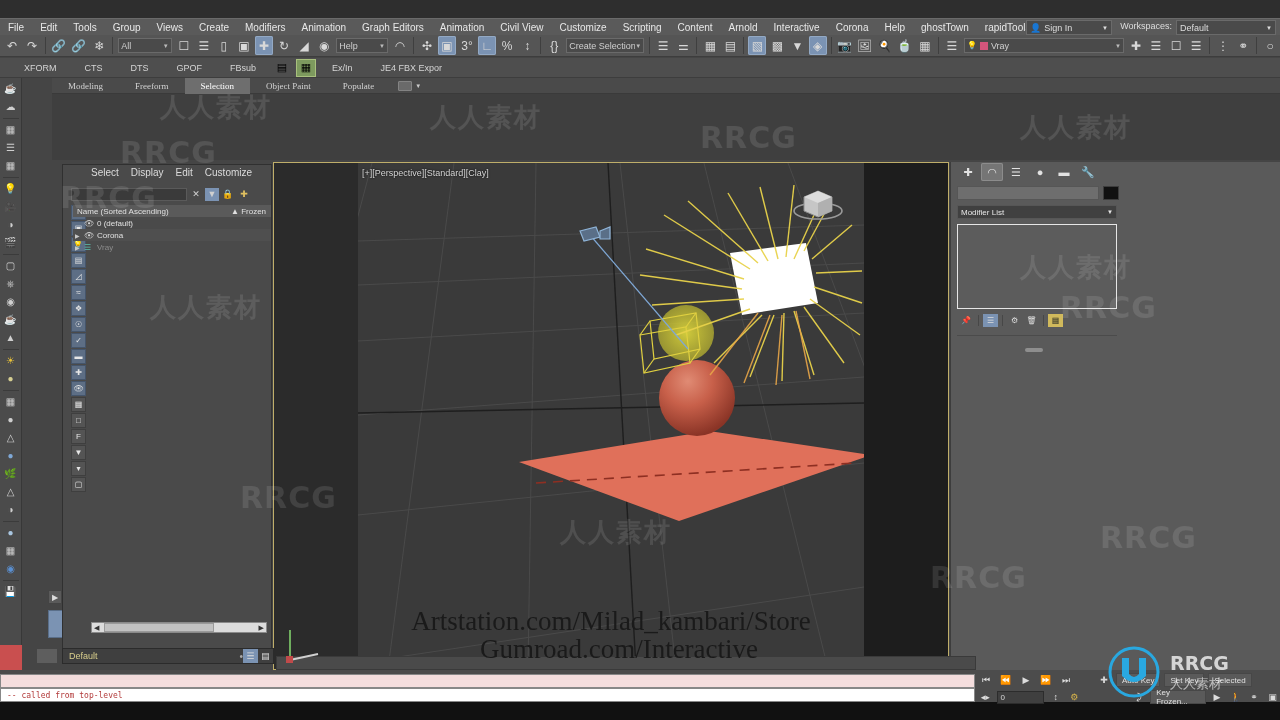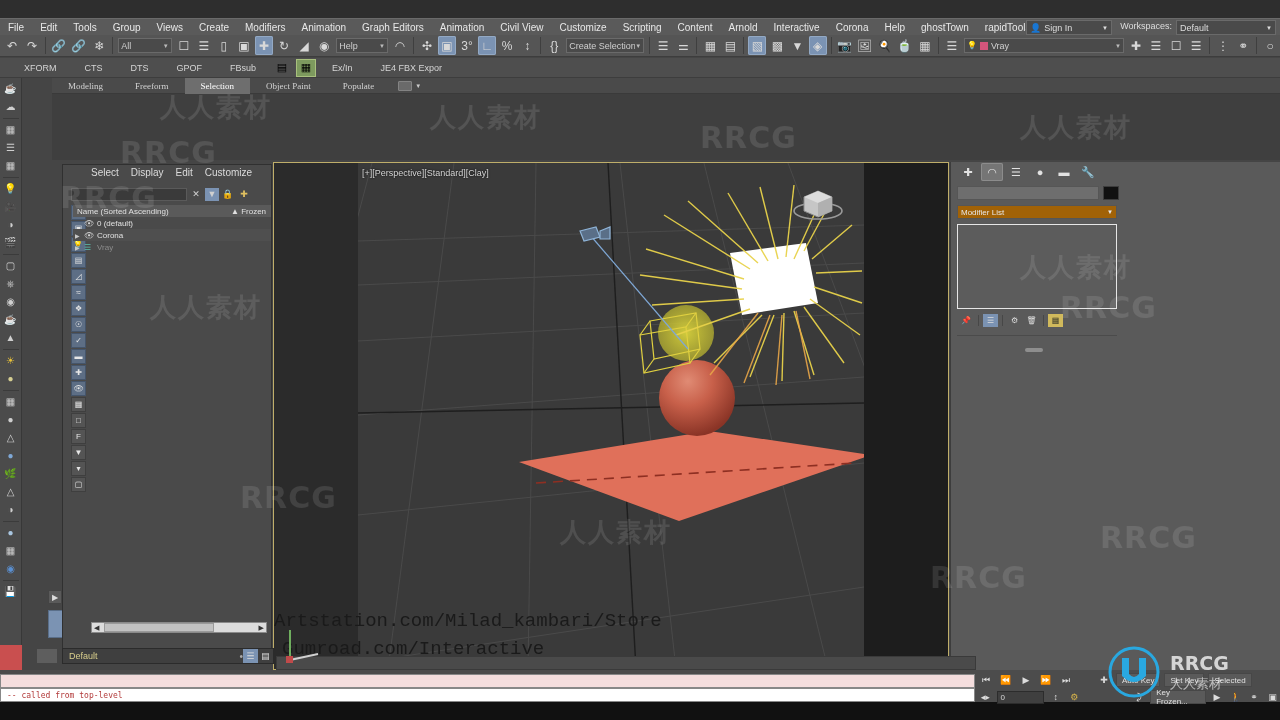--- a/index.html
+++ b/index.html
@@ -175,42 +175,42 @@
   }
   .vp-sidebar-l { position: absolute; left: 0; top: 0; width: 84px; height: 506px; background: #2b2b2b; }
   .vp-sidebar-r { position: absolute; right: 0; top: 0; width: 84px; height: 506px; background: #1d1d1d; }
 
   
   .viewcube { position: absolute; right: 18px; top: 14px; width: 56px; height: 52px; z-index: 35; }
 
   
   .vp-overlay {
     position: absolute; left: 0; right: 0; bottom: 6px; z-index: 60;
-    text-align: left; color: #1a1a1a; font-size: 19px; line-height: 28px;
-    font-family: Liberation Mono, monospace; white-space: nowrap;
+    text-align: center; color: #1a1a1a; font-size: 27px; line-height: 28px;
+    font-family: Liberation Serif, serif; white-space: nowrap;
   }
   .vp-overlay .l2 { position: relative; left: 8px; }
 
   
   .cmdpanel {
     position: absolute; left: 950px; top: 162px; width: 330px; height: 508px;
     background: #5a5a5a; border-left: 1px solid #3d3d3d;
   }
   .cp-tabs { display: flex; align-items: center; height: 20px; padding-left: 6px; gap: 2px; }
   .cp-tab {
     width: 22px; height: 18px; display: flex; align-items: center; justify-content: center;
     font-size: 11px; color: #e2e2e2; border-radius: 2px;
   }
   .cp-tab.on { background: #757575; box-shadow: inset 0 0 0 1px #8c8c8c; }
   .cp-namerow { display: flex; align-items: center; gap: 4px; padding: 4px 6px 0 6px; }
   .cp-name { width: 142px; height: 14px; background: #6e6e6e; border: 1px solid #565656; }
   .cp-swatch { width: 16px; height: 14px; background: #111; border: 1px solid #3d3d3d; }
   .cp-modlist {
     margin: 5px 6px 0 6px; width: 160px; height: 14px;
-    background: #a16207; border: 1px solid #565656;
+    background: #404040; border: 1px solid #565656;
     display: flex; align-items: center; padding: 0 3px;
     font-size: 8px; color: #e6e6e6;
   }
   .cp-modlist .cv { flex: 1; }
   .cp-modlist .ar { font-size: 6px; }
   .cp-stack {
     margin: 5px 6px 0 6px; width: 160px; height: 85px;
     background: #5c5c5c; border: 1px solid #e6e6e6;
   }
   .cp-stackbtns { display: flex; align-items: center; gap: 2px; margin: 5px 6px 0 8px; }

